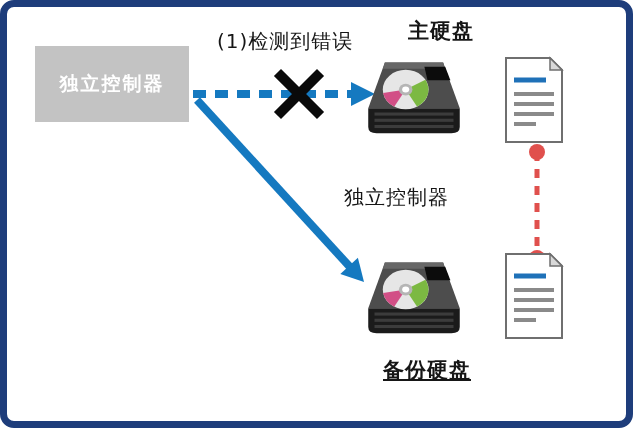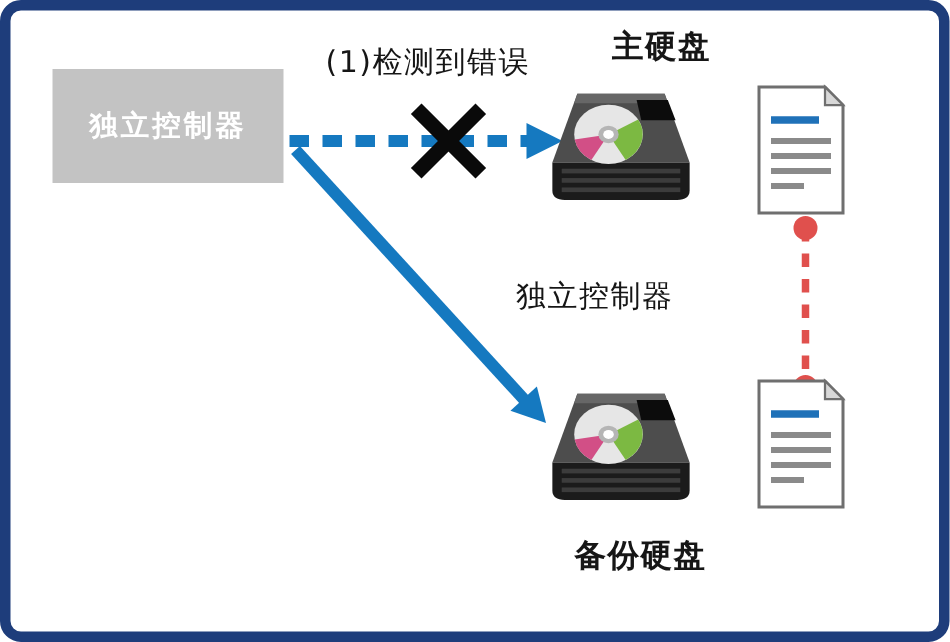--- a/index.html
+++ b/index.html
@@ -81,21 +81,21 @@
       </g>
     </svg>
 
     <div class="controller">
       <span>独立控制器</span>
     </div>
 
     <div class="label" style="left:217px;top:28px;">(1)检测到错误</div>
     <div class="label bold" style="left:388px;top:17px;margin-left:20px;">主硬盘</div>
     <div class="label" style="left:344px;top:184px;">独立控制器</div>
-    <div class="label bold" style="left:383px;top:356px;">备份硬盘</div>
+    <div class="label bold" style="left:383px;top:356px;text-decoration:underline;">备份硬盘</div>
 
     <svg class="abs" style="left:362px;top:48px;" width="104" height="104" viewBox="0 0 100 100">
       <polygon points="22,14 78,14 94,58 6,58" fill="#4d4d4d"></polygon>
       <polygon points="22,14 78,14 80,20 20,20" fill="#676767"></polygon>
       <path d="M6,58 L94,58 L94,76 Q94,82 86,82 L14,82 Q6,82 6,76 Z" fill="#1b1b1b"></path>
       <rect x="12" y="62" width="76" height="3" fill="#3c3c3c"></rect>
       <rect x="12" y="68" width="76" height="3" fill="#3c3c3c"></rect>
       <rect x="12" y="74" width="76" height="3" fill="#3c3c3c"></rect>
       <polygon points="60,18 80,18 85,31 63,31" fill="#0c0c0c"></polygon>
       <g>

